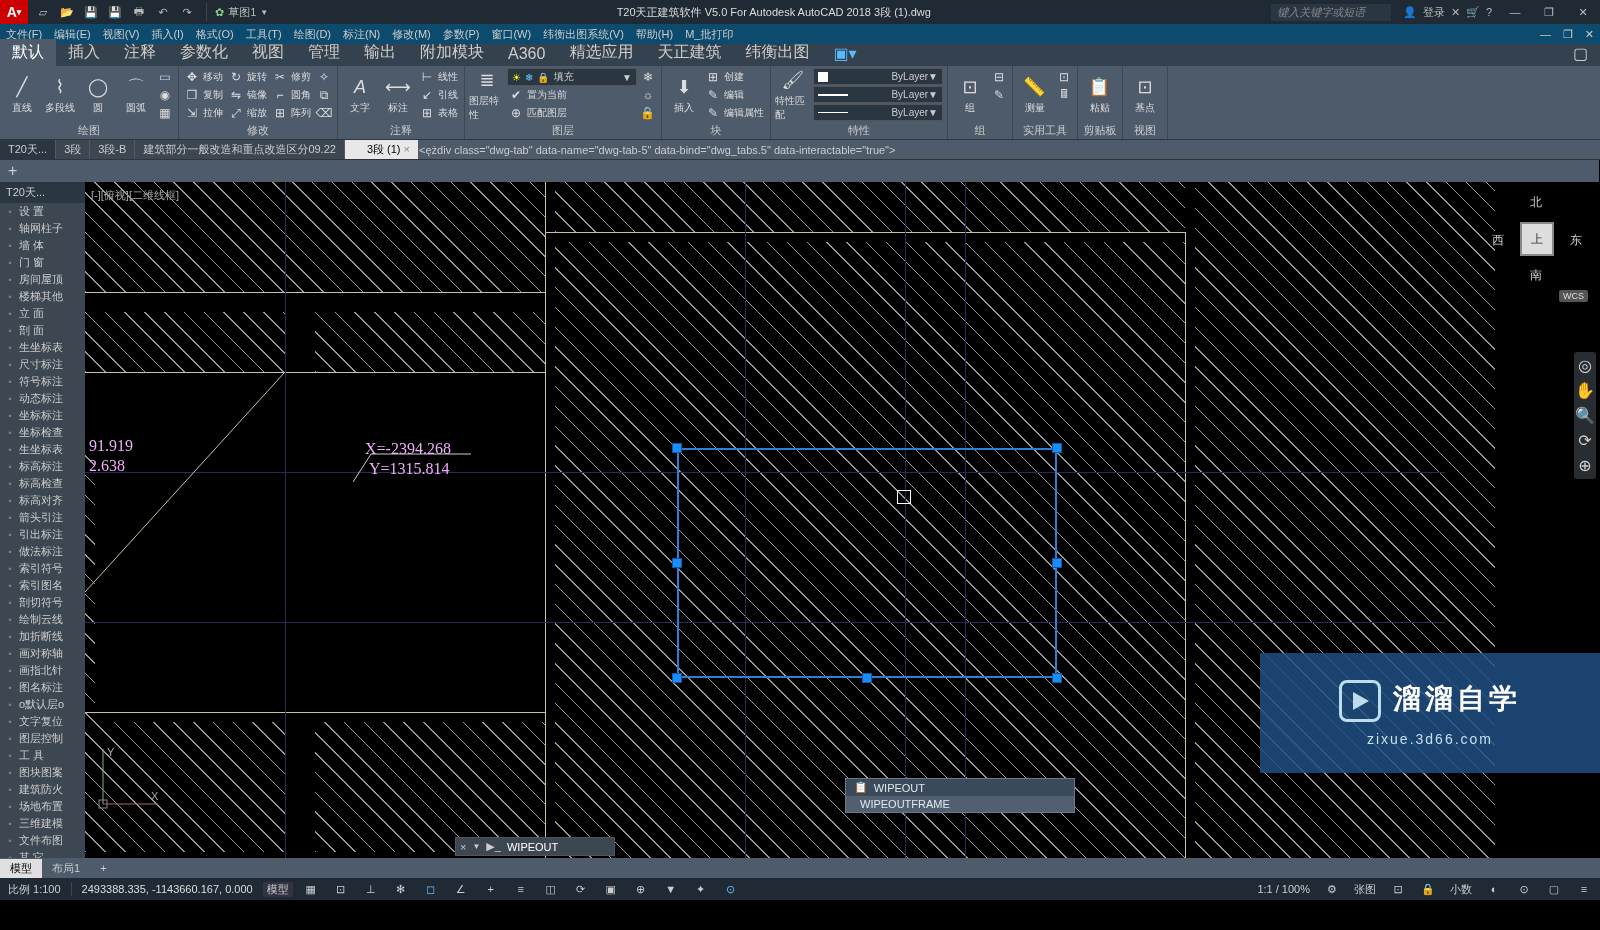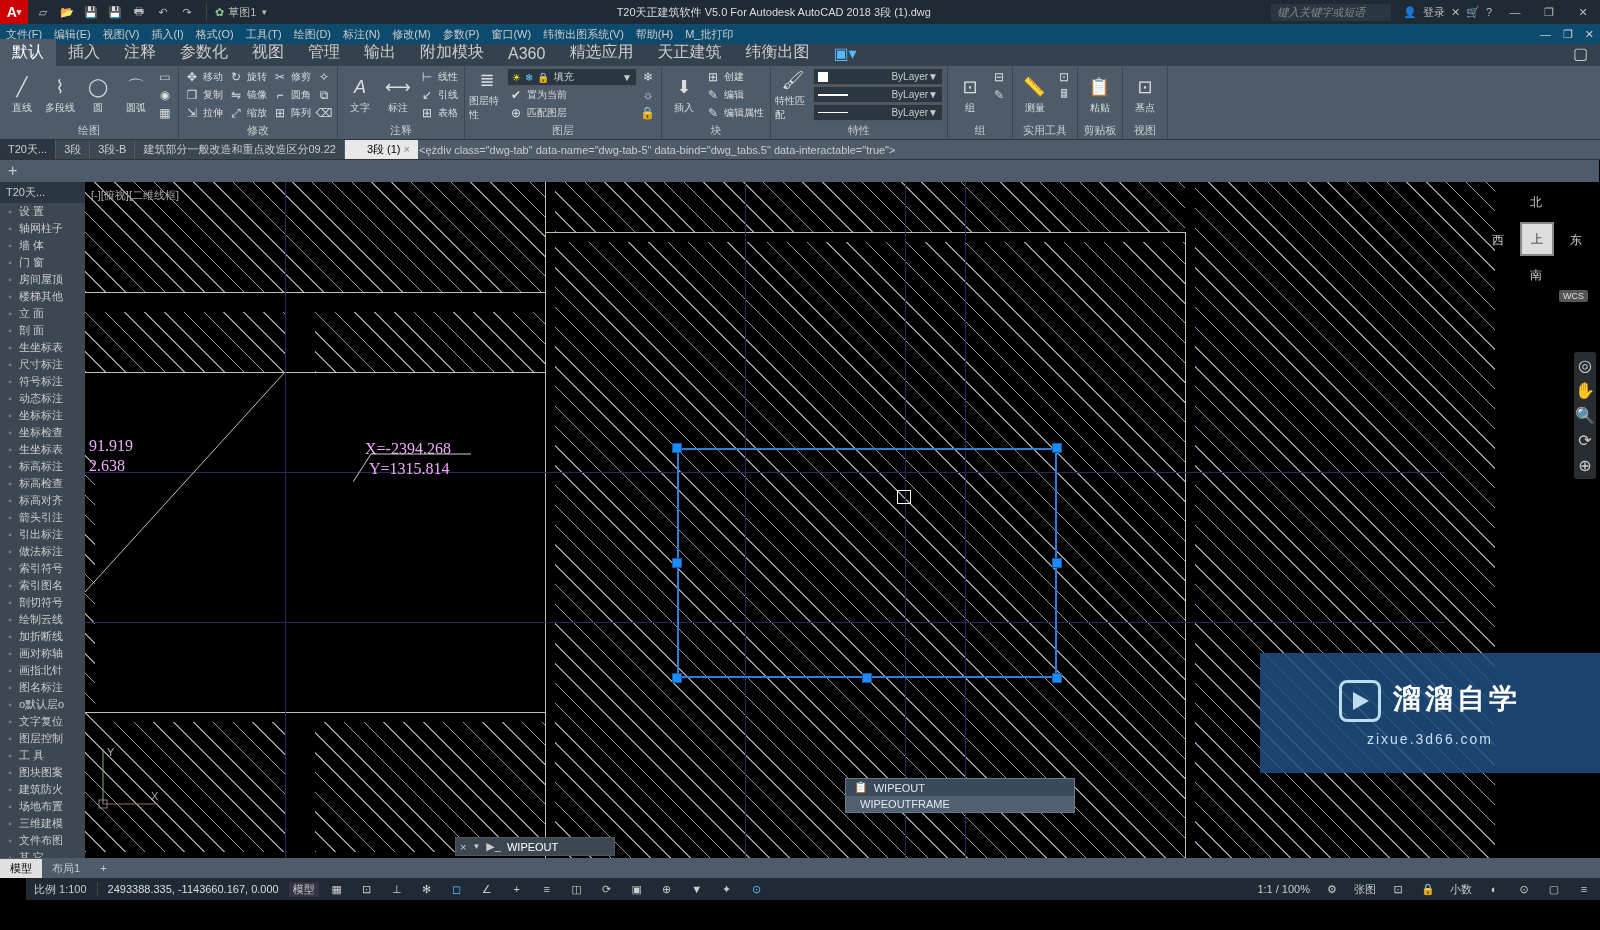--- a/index.html
+++ b/index.html
@@ -80,21 +80,21 @@
 .watermark .play { width: 42px; height: 42px; border: 3px solid #bde; border-radius: 8px; display: flex; align-items: center; justify-content: center; }
 .watermark .big { font-size: 28px; font-weight: bold; letter-spacing: 4px; }
 .watermark .url { font-size: 14px; letter-spacing: 2px; margin-top: 9px; color: #cde; }
 
 
 .layout-tabs { height: 20px; background: #4d5b6a; display: flex; align-items: center; font-size: 11px; }
 .layout-tab { padding: 2px 10px; color: #ccc; cursor: pointer; }
 .layout-tab.active { background: #e0e0e0; color: #000; }
 
 
-.statusbar { height: 22px; background: #1f2a35; display: flex; align-items: center; font-size: 11px; color: #ccc; gap: 6px; padding: 0 4px; margin-left: 26px; }
+.statusbar { height: 22px; background: #1f2a35; display: flex; align-items: center; font-size: 11px; color: #ccc; gap: 6px; padding: 0 4px; }
 .statusbar .sb-item { display: flex; align-items: center; gap: 3px; padding: 0 4px; cursor: pointer; }
 .statusbar .sb-sep { width: 1px; height: 14px; background: #444; }
 .statusbar .coords { color: #ddd; }
 .sb-ico { width: 16px; height: 16px; display: flex; align-items: center; justify-content: center; }
 </style>
 </head>
 <body>
 
 <div class="titlebar">
   <div class="app-icon">A<span style="font-size:9px">▾</span></div>

